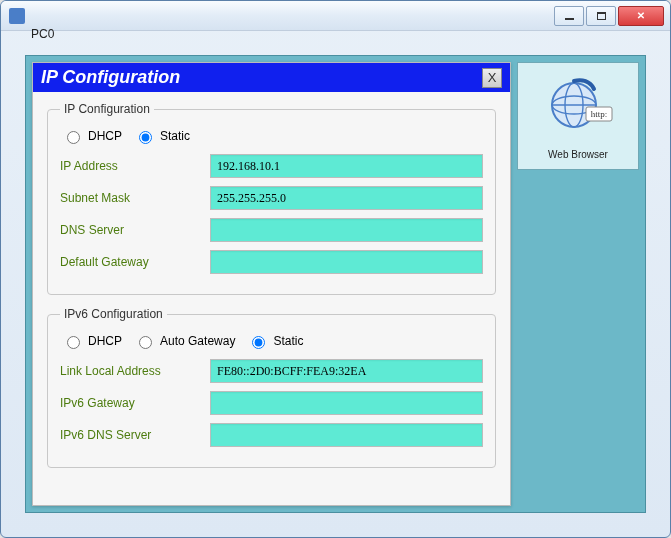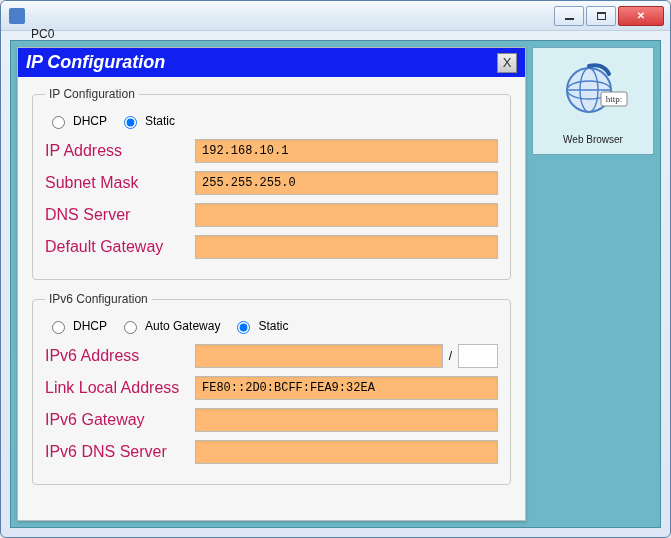--- a/index.html
+++ b/index.html
@@ -61,21 +61,21 @@
     border-color: #a32b2b;
     color: #fff;
     font-weight: bold;
     width: 46px;
   }
   .win-min-glyph { width: 9px; height: 2px; background: #333; position: relative; top: 3px;}
   .win-max-glyph { width: 9px; height: 8px; border: 1px solid #333; border-top: 2px solid #333;}
   .client {
     position: absolute;
     top: 30px; left: 0; right: 0; bottom: 0;
-    padding: 9px;
+    padding: 24px;
   }
   .workspace {
     width: 100%;
     height: 100%;
     background: #6cb8c8;
     border: 1px solid #4a8fa0;
     display: flex;
     flex-direction: row;
     padding: 6px;
     gap: 6px;
@@ -141,31 +141,31 @@
     gap: 5px;
     font-size: 12px;
   }
   .field-row {
     display: flex;
     align-items: center;
     margin-bottom: 8px;
   }
   .field-label {
     width: 150px;
-    font-size: 16px;
-    color: #be185d;
+    font-size: 12px;
+    color: #4d7c0f;
   }
   .field-input {
     flex: 1;
     height: 24px;
     border: 1px solid #bcbcbc;
-    background: #fdba74;
+    background: #5eead4;
     padding: 2px 6px;
     font-size: 12px;
-    font-family: Liberation Mono, monospace;
+    font-family: Liberation Serif, serif;
     box-shadow: inset 0 1px 2px rgba(0,0,0,0.06);
   }
   .prefix-wrap {
     display: flex;
     flex: 1;
     align-items: center;
     gap: 6px;
   }
   .prefix-input {
     width: 40px;
@@ -279,28 +279,20 @@
                 <span>DHCP</span>
               </label>
               <label>
                 <input type="radio" name="ipv6mode" style="">
                 <span>Auto Gateway</span>
               </label>
               <label>
                 <input type="radio" name="ipv6mode" checked="" style="">
                 <span>Static</span>
               </label>
-            </div>
-            <div class="field-row">
-              <div class="field-label">IPv6 Address</div>
-              <div class="prefix-wrap">
-                <input class="field-input" value="" style="">
-                <span>/</span>
-                <input class="prefix-input" value="" style="">
-              </div>
             </div>
             <div class="field-row">
               <div class="field-label">Link Local Address</div>
               <input class="field-input" value="FE80::2D0:BCFF:FEA9:32EA" style="">
             </div>
             <div class="field-row">
               <div class="field-label">IPv6 Gateway</div>
               <input class="field-input" value="" style="">
             </div>
             <div class="field-row">

